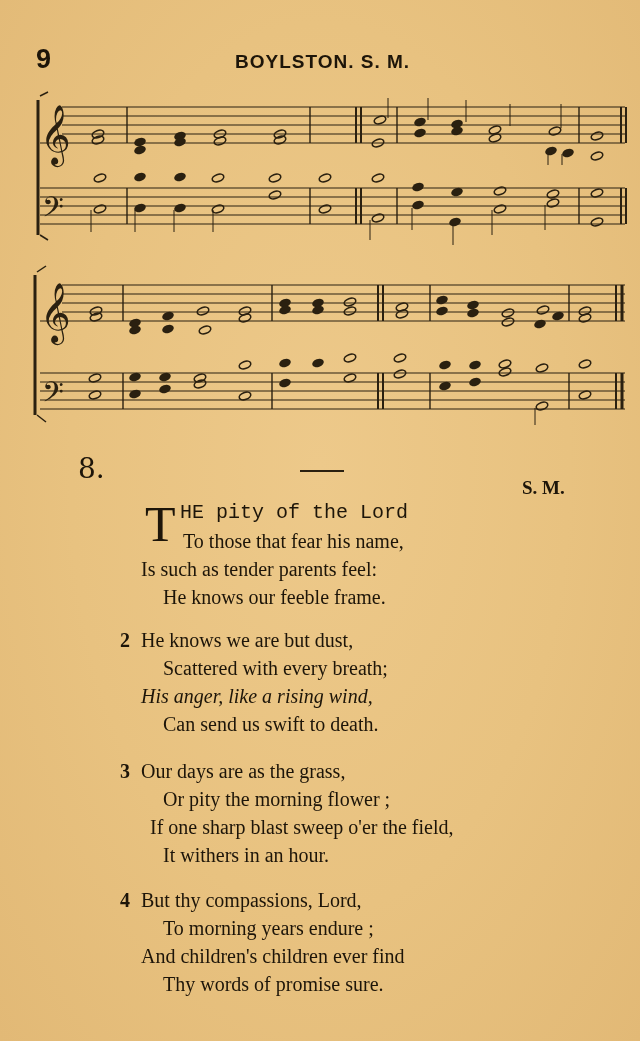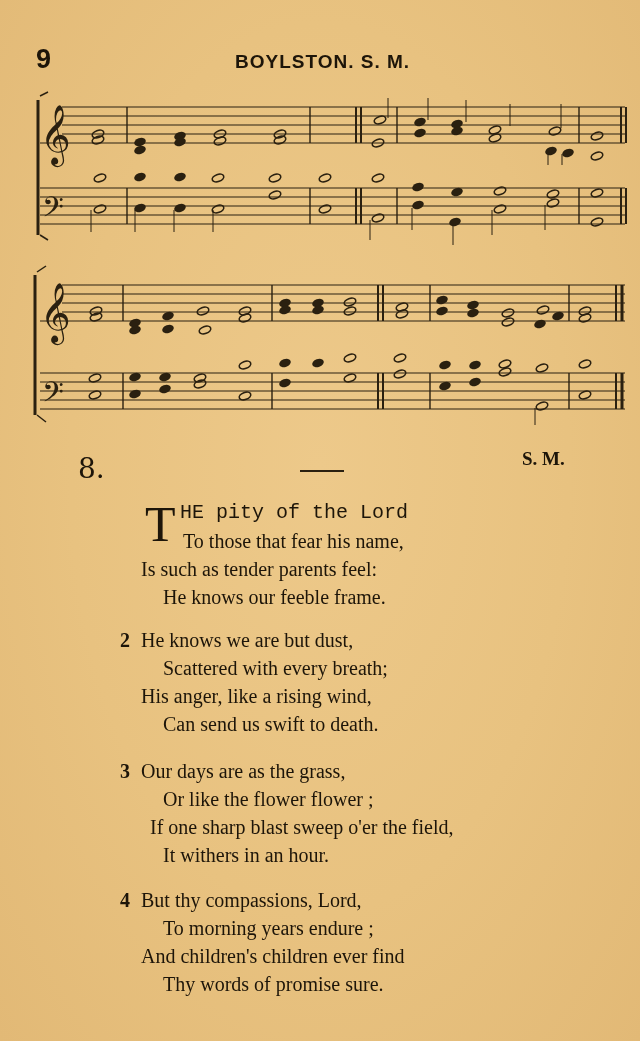--- a/index.html
+++ b/index.html
@@ -7,21 +7,21 @@
     width:640px; height:1041px; overflow:hidden; position:relative;
     background: radial-gradient(ellipse at 50% 45%, #edc98a 0%, #e8c280 55%, #e2b976 100%);
     color:#1d1509;
   }
   .abs { position:absolute; }
   .page-number { left:36px; top:44px; font:700 27px "Liberation Sans", sans-serif; letter-spacing:-1px; }
   .tune-title { left:235px; top:51px; font:700 19px "Liberation Sans", sans-serif; letter-spacing:1px; }
   .music { left:0; top:0; }
   .hymn-number { left:78px; top:452px; font:400 28px "DejaVu Serif", serif; }
   .hymn-dash { left:300px; top:470px; width:44px; height:2px; background:#2a2010; }
-  .hymn-meter { left:522px; top:448px; font:700 19px "Liberation Serif", serif; }
+  .hymn-meter { left:522px; top:477px; font:700 19px "Liberation Serif", serif; }
   .verse { position:absolute; left:0; font:400 20px "Liberation Serif", serif; line-height:28px; white-space:nowrap; }
   .line { position:absolute; white-space:nowrap; }
   .vnum { position:absolute; font-weight:700; }
   .dropcap { position:absolute; left:145px; top:499px; font:400 50px "Liberation Serif", serif; line-height:50px; }
 </style>
 </head>
 <body>
 
 <div class="abs page-number">9</div>
 <div class="abs tune-title">BOYLSTON.  S. M.</div>
@@ -263,28 +263,28 @@
   <div class="verse line" style="left:180px; top:499px;font-family:Liberation Mono, monospace;">HE pity of the Lord</div>
   <div class="verse line" style="left:183px; top:527px;">To those that fear his name,</div>
   <div class="verse line" style="left:141px; top:555px;">Is such as tender parents feel:</div>
   <div class="verse line" style="left:163px; top:583px;">He knows our feeble frame.</div>
 </div>
 
 <div>
   <div class="verse vnum" style="left:120px; top:626px;">2</div>
   <div class="verse line" style="left:141px; top:626px;text-align:right;">He knows we are but dust,</div>
   <div class="verse line" style="left:163px; top:654px;">Scattered with every breath;</div>
-  <div class="verse line" style="left:141px; top:682px;">His anger, like a rising wind,</div>
+  <div class="verse line" style="left:141px; top:682px;font-style:italic;">His anger, like a rising wind,</div>
   <div class="verse line" style="left:163px; top:710px;">Can send us swift to death.</div>
 </div>
 
 <div>
   <div class="verse vnum" style="left:120px; top:757px;">3</div>
   <div class="verse line" style="left:141px; top:757px;">Our days are as the grass,</div>
-  <div class="verse line" style="left:163px; top:785px;">Or like the flower flower ;</div>
+  <div class="verse line" style="left:163px; top:785px;">Or pity the morning flower ;</div>
   <div class="verse line" style="left:150px; top:813px;">If one sharp blast sweep o'er the field,</div>
   <div class="verse line" style="left:163px; top:841px;">It withers in an hour.</div>
 </div>
 
 <div>
   <div class="verse vnum" style="left:120px; top:886px;">4</div>
   <div class="verse line" style="left:141px; top:886px;text-align:right;">But thy compassions, Lord,</div>
   <div class="verse line" style="left:163px; top:914px;">To morning years endure ;</div>
   <div class="verse line" style="left:141px; top:942px;text-align:right;">And children's children ever find</div>
   <div class="verse line" style="left:163px; top:970px;">Thy words of promise sure.</div>

